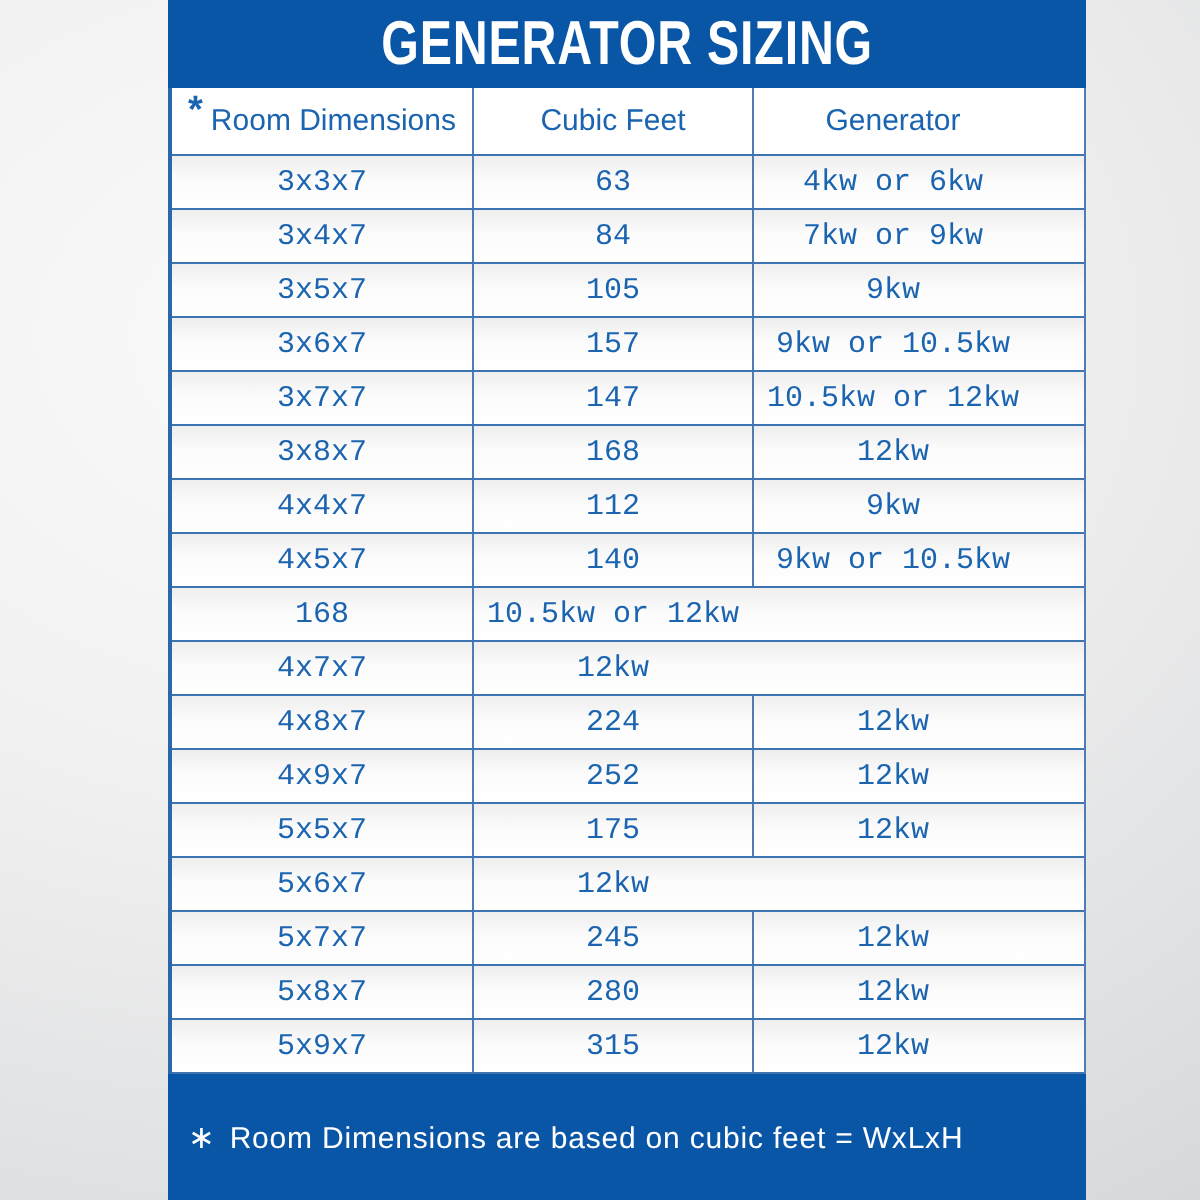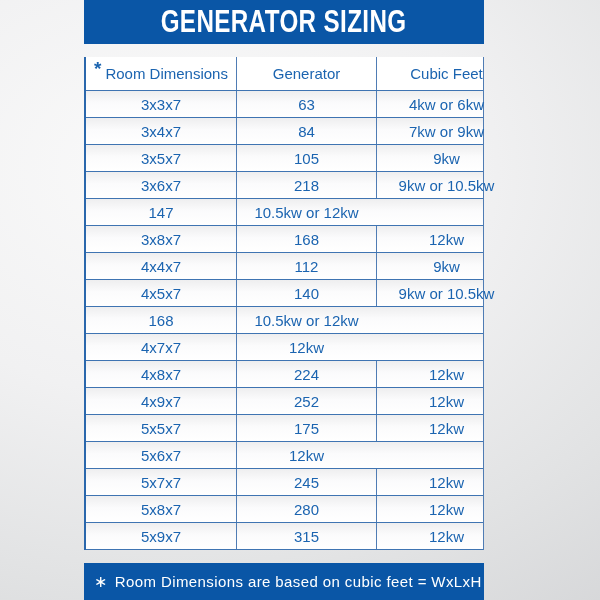--- a/index.html
+++ b/index.html
@@ -11,25 +11,24 @@
     height: 600px;
     overflow: hidden;
     font-family: "Liberation Sans", "DejaVu Sans", sans-serif;
     background: radial-gradient(ellipse 130% 95% at 28% 28%, #fafafa 0%, #f1f1f2 40%, #e2e3e4 72%, #d4d5d7 100%);
     position: relative;
   }
   .panel {
     position: absolute;
     left: 84px;
     top: 0;
-    width: 400px;
+    width: 459px;
     height: 600px;
     display: flex;
     flex-direction: column;
-    gap: 13px;
   }
   .banner {
     height: 44px;
     background: #0a56a6;
     display: flex;
     align-items: center;
     justify-content: center;
     flex: 0 0 auto;
   }
   .banner .title {
@@ -54,20 +53,21 @@
     box-sizing: border-box;
   }
   .thead-row {
     height: 34px;
     border-bottom: 1px solid #3f74b2;
   }
   .body-row {
     height: 27px;
     border-bottom: 1px solid #3f74b2;
     background: linear-gradient(180deg, #eeeeef 0%, #fbfbfc 45%, #ffffff 100%);
+    font-family: Liberation Mono, monospace;
   }
   .td, .th {
     display: flex;
     align-items: center;
     justify-content: center;
     color: #1b64b0;
     font-size: 15px;
     box-sizing: border-box;
     white-space: nowrap;
   }
@@ -111,45 +111,46 @@
   <div class="banner">
     <div class="title">GENERATOR SIZING</div>
   </div>
 
   <div class="table">
     <div class="tr thead-row">
       <div class="th">
         <span class="hdr-asterisk">*</span>
         <span>Room Dimensions</span>
       </div>
+      <div class="th">Cubic Feet</div>
       <div class="th">Generator</div>
-      <div class="th">Cubic Feet</div>
     </div>
     <div id="table-body">
         <div class="tr body-row">
           <div class="td">3x3x7</div>
           <div class="td">63</div>
           <div class="td">4kw or 6kw</div>
         </div>
         <div class="tr body-row">
           <div class="td">3x4x7</div>
           <div class="td">84</div>
           <div class="td">7kw or 9kw</div>
         </div>
         <div class="tr body-row">
           <div class="td">3x5x7</div>
           <div class="td">105</div>
           <div class="td">9kw</div>
         </div>
         <div class="tr body-row">
           <div class="td">3x6x7</div>
-          <div class="td">218</div>
+          <div class="td">157</div>
           <div class="td">9kw or 10.5kw</div>
         </div>
         <div class="tr body-row">
+          <div class="td">3x7x7</div>
           <div class="td">147</div>
           <div class="td">10.5kw or 12kw</div>
         </div>
         <div class="tr body-row">
           <div class="td">3x8x7</div>
           <div class="td">168</div>
           <div class="td">12kw</div>
         </div>
         <div class="tr body-row">
           <div class="td">4x4x7</div>

